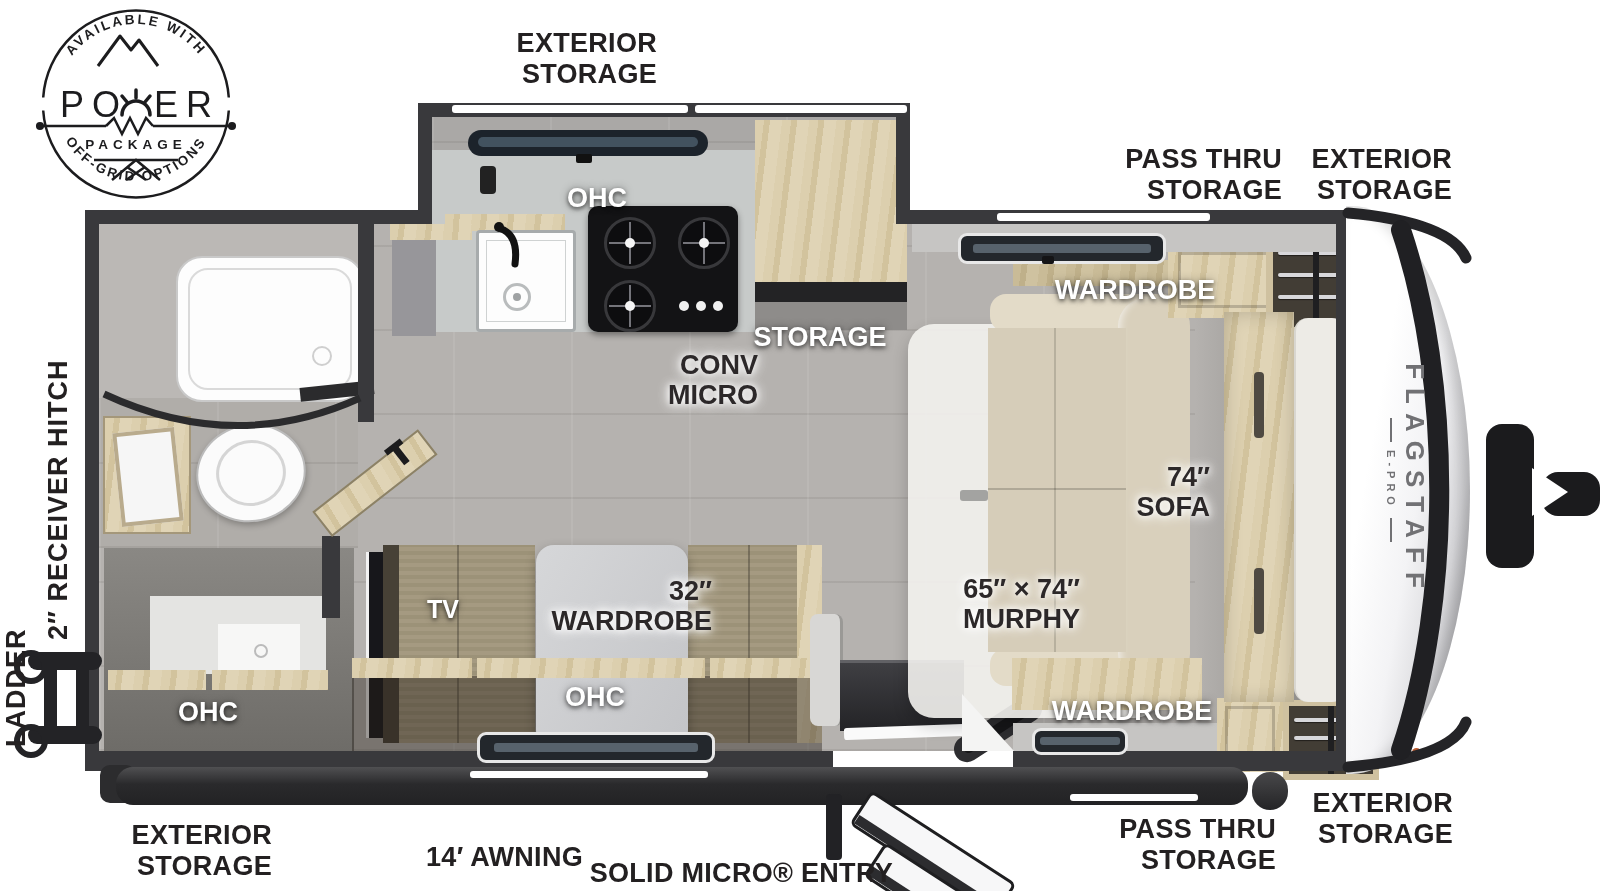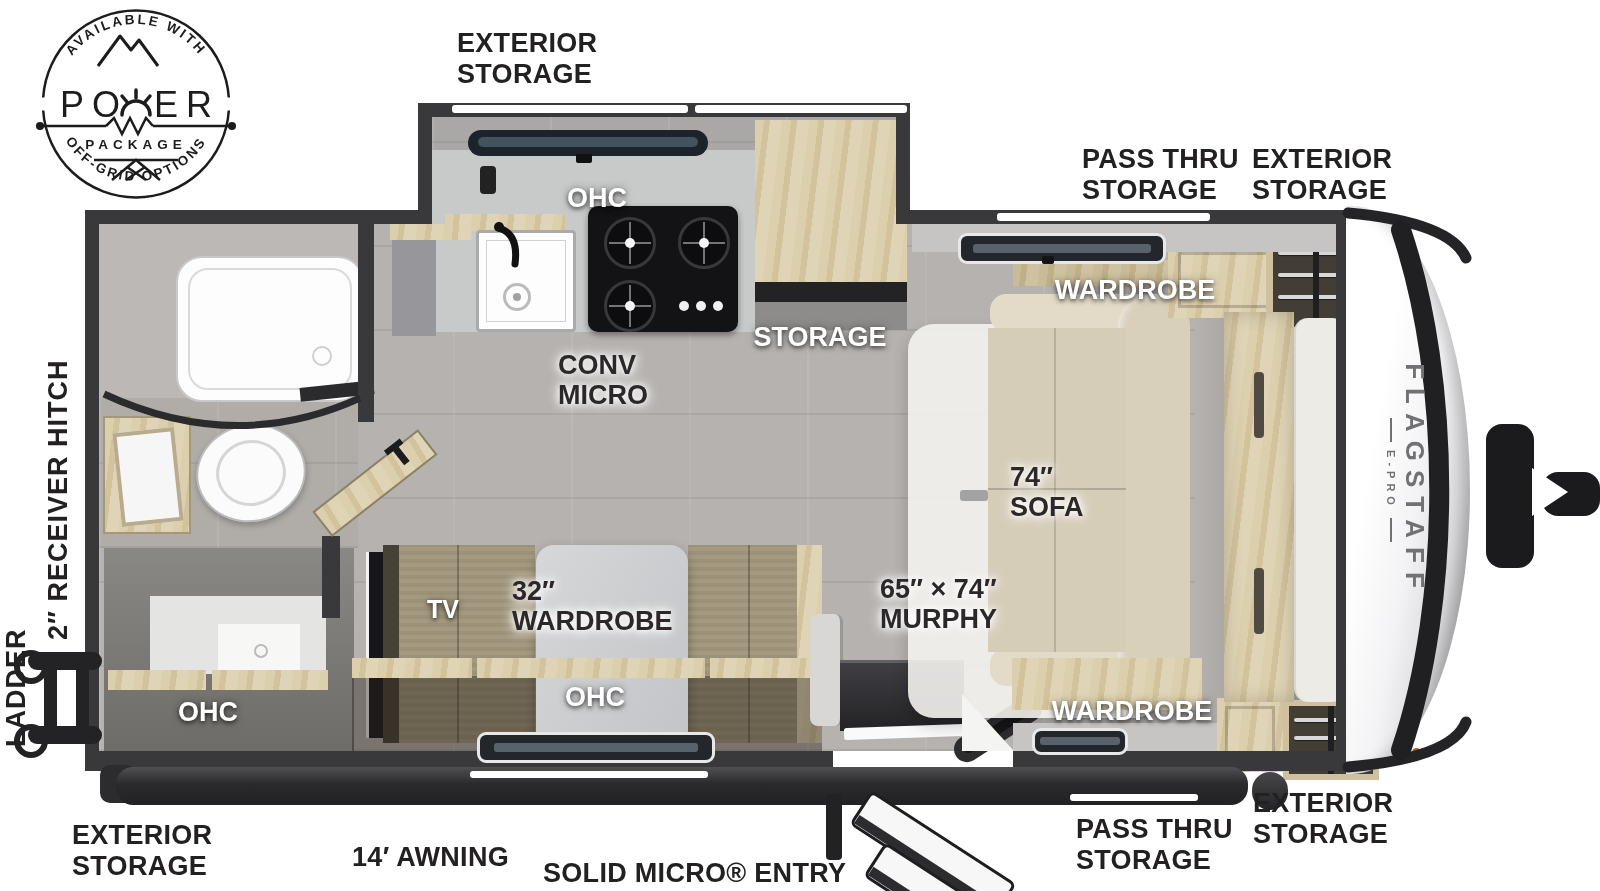--- a/index.html
+++ b/index.html
@@ -10,24 +10,24 @@
   .white-strip{background:#ffffff;border-radius:3px;}
   .tiles{background-color:#b5b2af;
     background-image:repeating-linear-gradient(90deg, rgba(255,255,255,.08) 0 2px, transparent 2px 118px),
                      repeating-linear-gradient(0deg, rgba(70,65,60,.10) 0 2px, transparent 2px 84px);}
   .wood{background:repeating-linear-gradient(97deg,#dccfae 0 9px,#d2c39d 9px 15px,#e0d4b6 15px 27px);}
   .wood-dark{background:repeating-linear-gradient(97deg,#c9bb97 0 9px,#bfb08a 9px 15px,#cfc2a0 15px 27px);}
   .win{background:#23272c;border:3px solid #e8e8e8;border-radius:9px;}
   .win .glass{position:absolute;left:6%;right:6%;top:30%;height:38%;background:#57626c;border-radius:3px;}
   .bench{background:repeating-linear-gradient(0deg,#a59a81 0 4px,#9c9278 4px 8px);}
   .shade{background:rgba(38,32,25,.42);}
-  .olbl{position:absolute;font-weight:bold;font-size:27px;line-height:31px;color:#232021;text-align:left;letter-spacing:.3px;}
+  .olbl{position:absolute;font-weight:bold;font-size:27px;line-height:31px;color:#232021;text-align:right;letter-spacing:.3px;}
   .wlbl{position:absolute;font-weight:bold;font-size:27px;color:#ffffff;text-align:center;
         text-shadow:0 2px 4px rgba(0,0,0,.6),0 0 9px rgba(0,0,0,.35);}
-  .glbl{position:absolute;font-weight:bold;font-size:27px;line-height:30px;color:#2c2829;text-align:left;
+  .glbl{position:absolute;font-weight:bold;font-size:27px;line-height:30px;color:#2c2829;text-align:right;
         text-shadow:0 0 6px rgba(255,255,255,.95),0 0 12px rgba(255,255,255,.9),0 1px 14px rgba(255,255,255,.85);}
   .vlbl{position:absolute;writing-mode:vertical-rl;transform:rotate(180deg);text-align:center;
         font-weight:bold;font-size:27px;color:#232021;letter-spacing:1px;}
   .burner{position:absolute;border-radius:50%;background:#0d0d0f;border:3px solid #38383b;}
   .burner .spoke-h{position:absolute;left:2px;right:2px;top:50%;height:2px;margin-top:-1px;background:#74747a;}
   .burner .spoke-v{position:absolute;top:2px;bottom:2px;left:50%;width:2px;margin-left:-1px;background:#74747a;}
   .burner .dot{position:absolute;left:50%;top:50%;width:10px;height:10px;margin:-5px 0 0 -5px;border-radius:50%;background:#f5f5f5;}
   .rail{position:absolute;left:5px;right:5px;height:4px;background:#d8d8db;border-radius:2px;box-shadow:0 1px 1px rgba(0,0,0,.5);}
   .brand{display:flex;flex-direction:column;align-items:center;justify-content:center;}
   .brand .nm{font-size:26px;letter-spacing:9px;color:#717174;font-weight:600;}
@@ -294,21 +294,21 @@
   <div class="olbl" style="left:1252px;top:144px;width:200px">
     <div>EXTERIOR</div>
     <div>STORAGE</div>
   </div>
   <div class="vlbl" style="left:43px;top:352px;width:36px;height:296px">2″ RECEIVER HITCH</div>
   <div class="vlbl" style="left:1px;top:626px;width:30px;height:124px">LADDER</div>
   <div class="olbl" style="left:72px;top:820px;width:200px">
     <div>EXTERIOR</div>
     <div>STORAGE</div>
   </div>
-  <div class="olbl" style="left:352px;top:842px;width:220px">14′ AWNING</div>
+  <div class="olbl" style="left:363px;top:842px;width:220px">14′ AWNING</div>
   <div class="olbl" style="left:543px;top:858px;width:350px">SOLID MICRO® ENTRY</div>
   <div class="olbl" style="left:1076px;top:814px;width:200px">
     <div>PASS THRU</div>
     <div>STORAGE</div>
   </div>
   <div class="olbl" style="left:1253px;top:788px;width:200px">
     <div>EXTERIOR</div>
     <div>STORAGE</div>
   </div>
 

